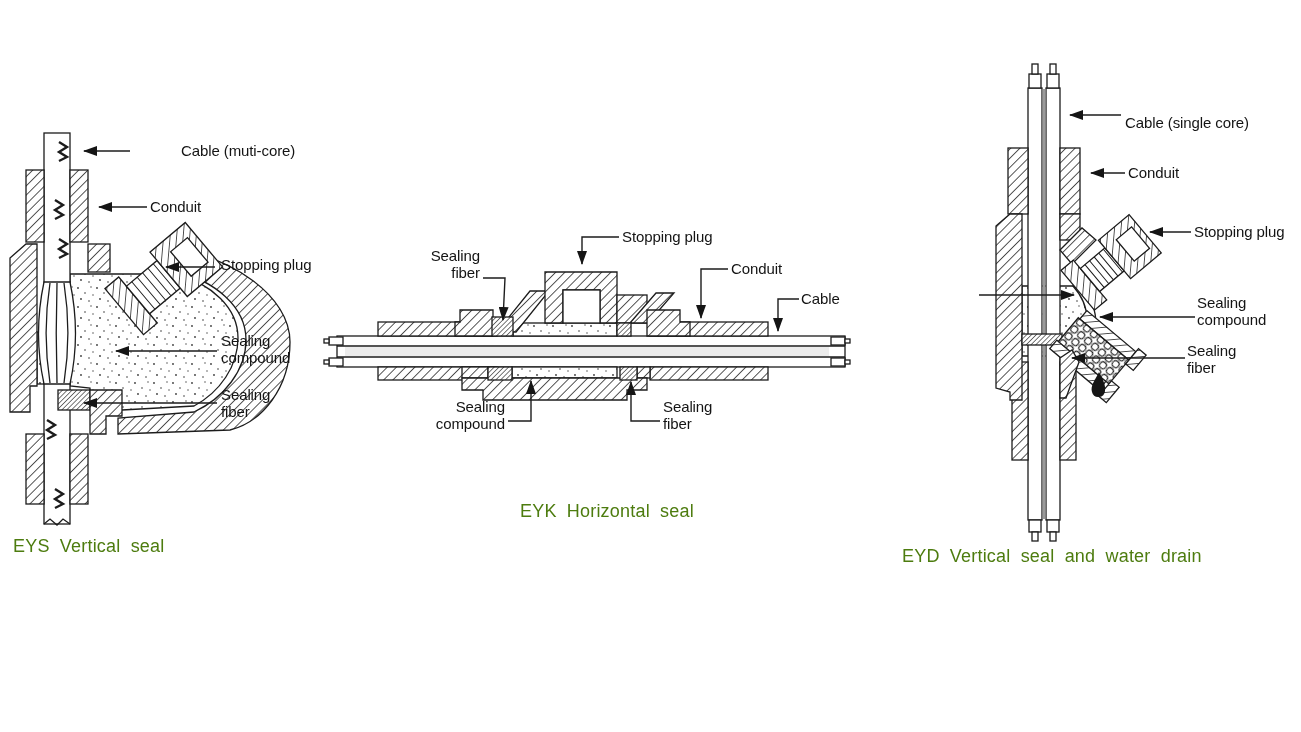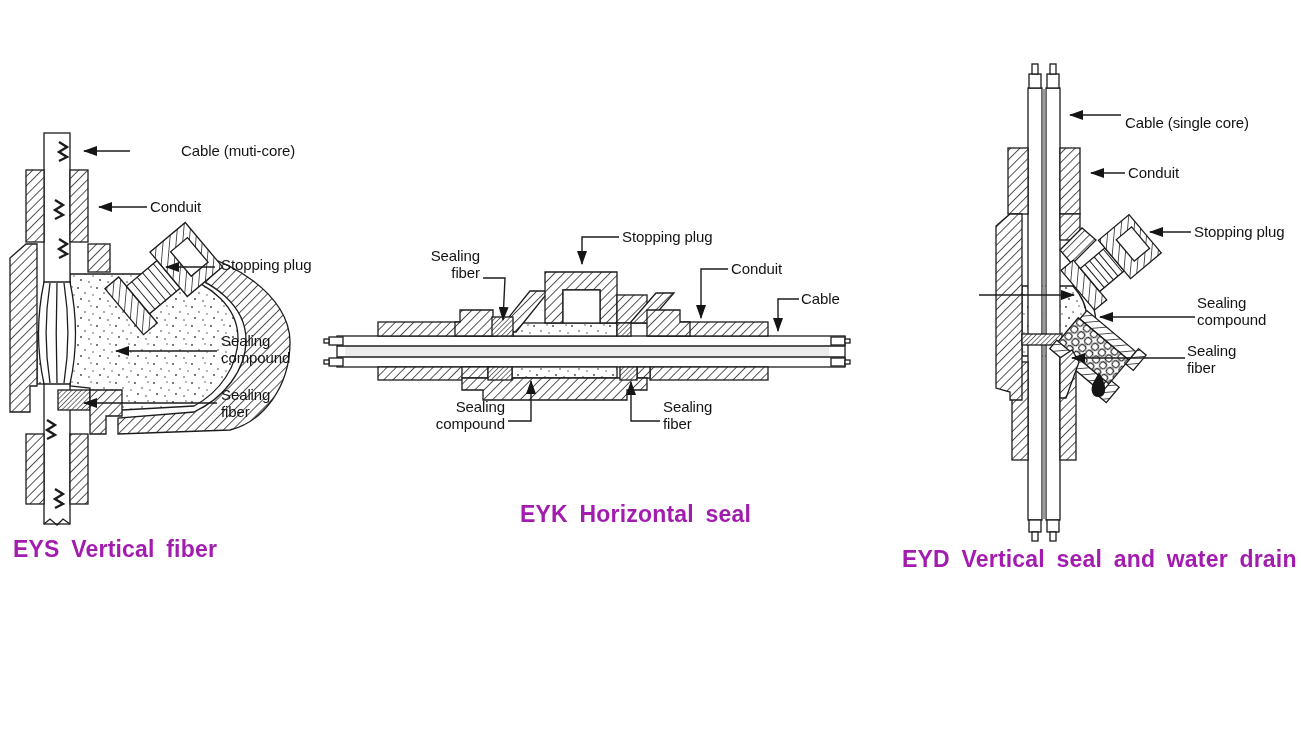--- a/index.html
+++ b/index.html
@@ -2,21 +2,21 @@
 <html><head>
 <meta charset="utf-8">
 <style>
   html,body{margin:0;padding:0;background:#ffffff;}
   .canvas{position:relative;width:1301px;height:732px;background:#ffffff;overflow:hidden;
           font-family:"Liberation Sans", sans-serif;}
   .art{position:absolute;left:0;top:0;}
   .lbl{position:absolute;font-size:15px;line-height:1.12;color:#141414;letter-spacing:-0.1px;
        font-weight:500;white-space:normal;}
   .lbl.r{text-align:right;}
-  .cap{position:absolute;font-size:23px;font-weight:700;color:#a21caf;word-spacing:5px;
+  .cap{position:absolute;font-size:18px;font-weight:400;color:#4d7c0f;word-spacing:5px;
        letter-spacing:0.2px;white-space:nowrap;}
 </style>
 </head>
 <body>
 
 <div class="canvas">
 
   <svg class="art" width="1301" height="732" viewBox="0 0 1301 732">
     <defs>
       <marker id="arw" markerUnits="userSpaceOnUse" markerWidth="14" markerHeight="10" refX="13" refY="5" orient="auto">
@@ -177,21 +177,21 @@
         <path d="M1185,358 L1072,358" marker-end="url(#arw)"></path>
       </g>
     </g>
   </svg>
 
   <div class="lbl" style="left:134px;top:143px;margin-left:47px;">Cable (muti-core)</div>
   <div class="lbl" style="left:150px;top:199px;">Conduit</div>
   <div class="lbl" style="left:221px;top:257px;">Stopping plug</div>
   <div class="lbl" style="left:221px;top:333px;width:90px;">Sealing compound</div>
   <div class="lbl" style="left:221px;top:387px;width:62px;">Sealing fiber</div>
-  <div class="cap" style="left:13px;top:536px;">EYS Vertical fiber</div>
+  <div class="cap" style="left:13px;top:536px;">EYS Vertical seal</div>
 
   <div class="lbl r" style="left:398px;top:248px;width:82px;">Sealing fiber</div>
   <div class="lbl" style="left:622px;top:229px;">Stopping plug</div>
   <div class="lbl" style="left:731px;top:261px;">Conduit</div>
   <div class="lbl" style="left:801px;top:291px;">Cable</div>
   <div class="lbl r" style="left:412px;top:399px;width:93px;">Sealing compound</div>
   <div class="lbl" style="left:663px;top:399px;width:62px;">Sealing fiber</div>
   <div class="cap" style="left:520px;top:501px;">EYK Horizontal seal</div>
 
   <div class="lbl" style="left:1125px;top:115px;text-align:center;">Cable (single core)</div>

